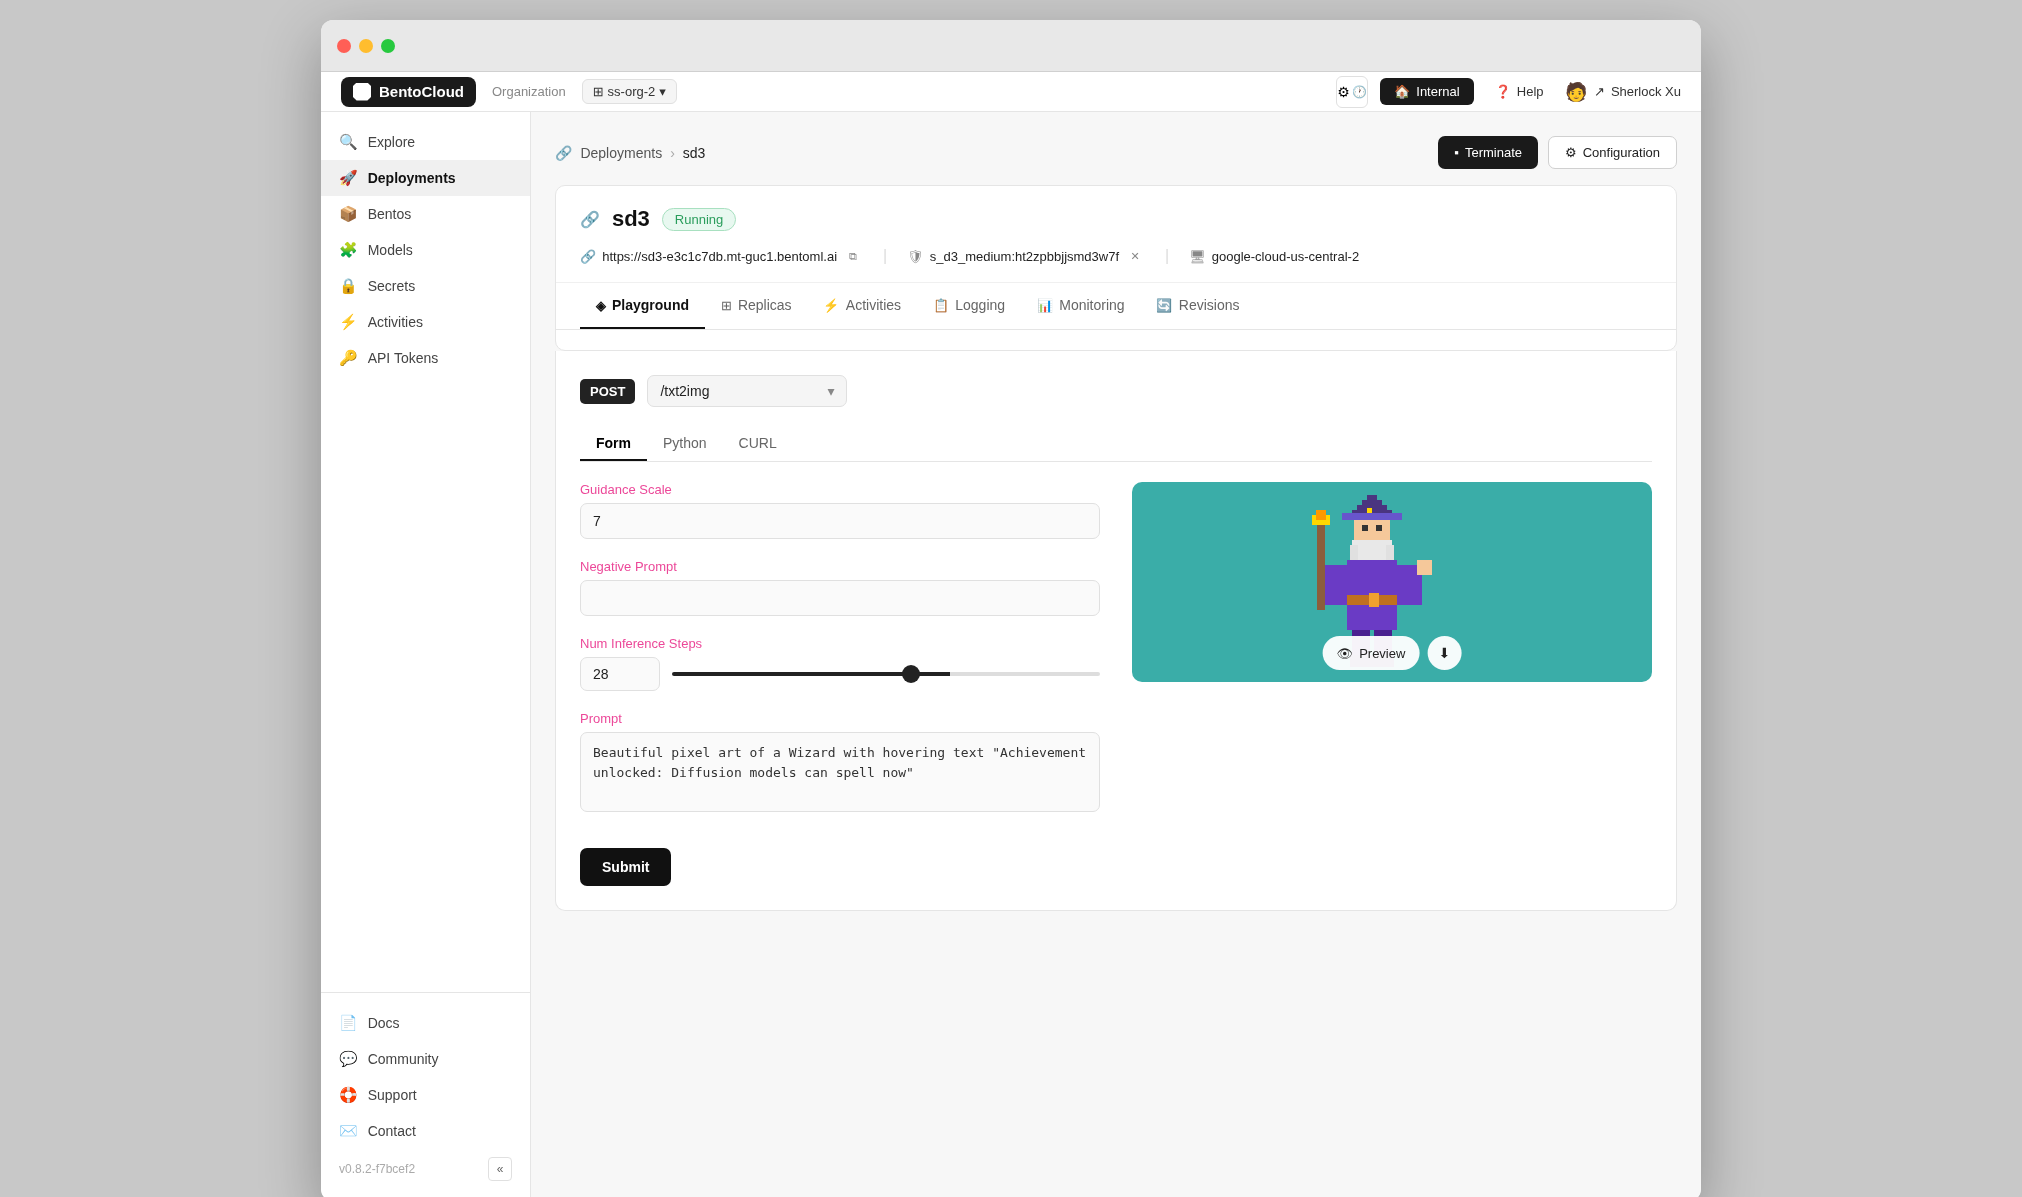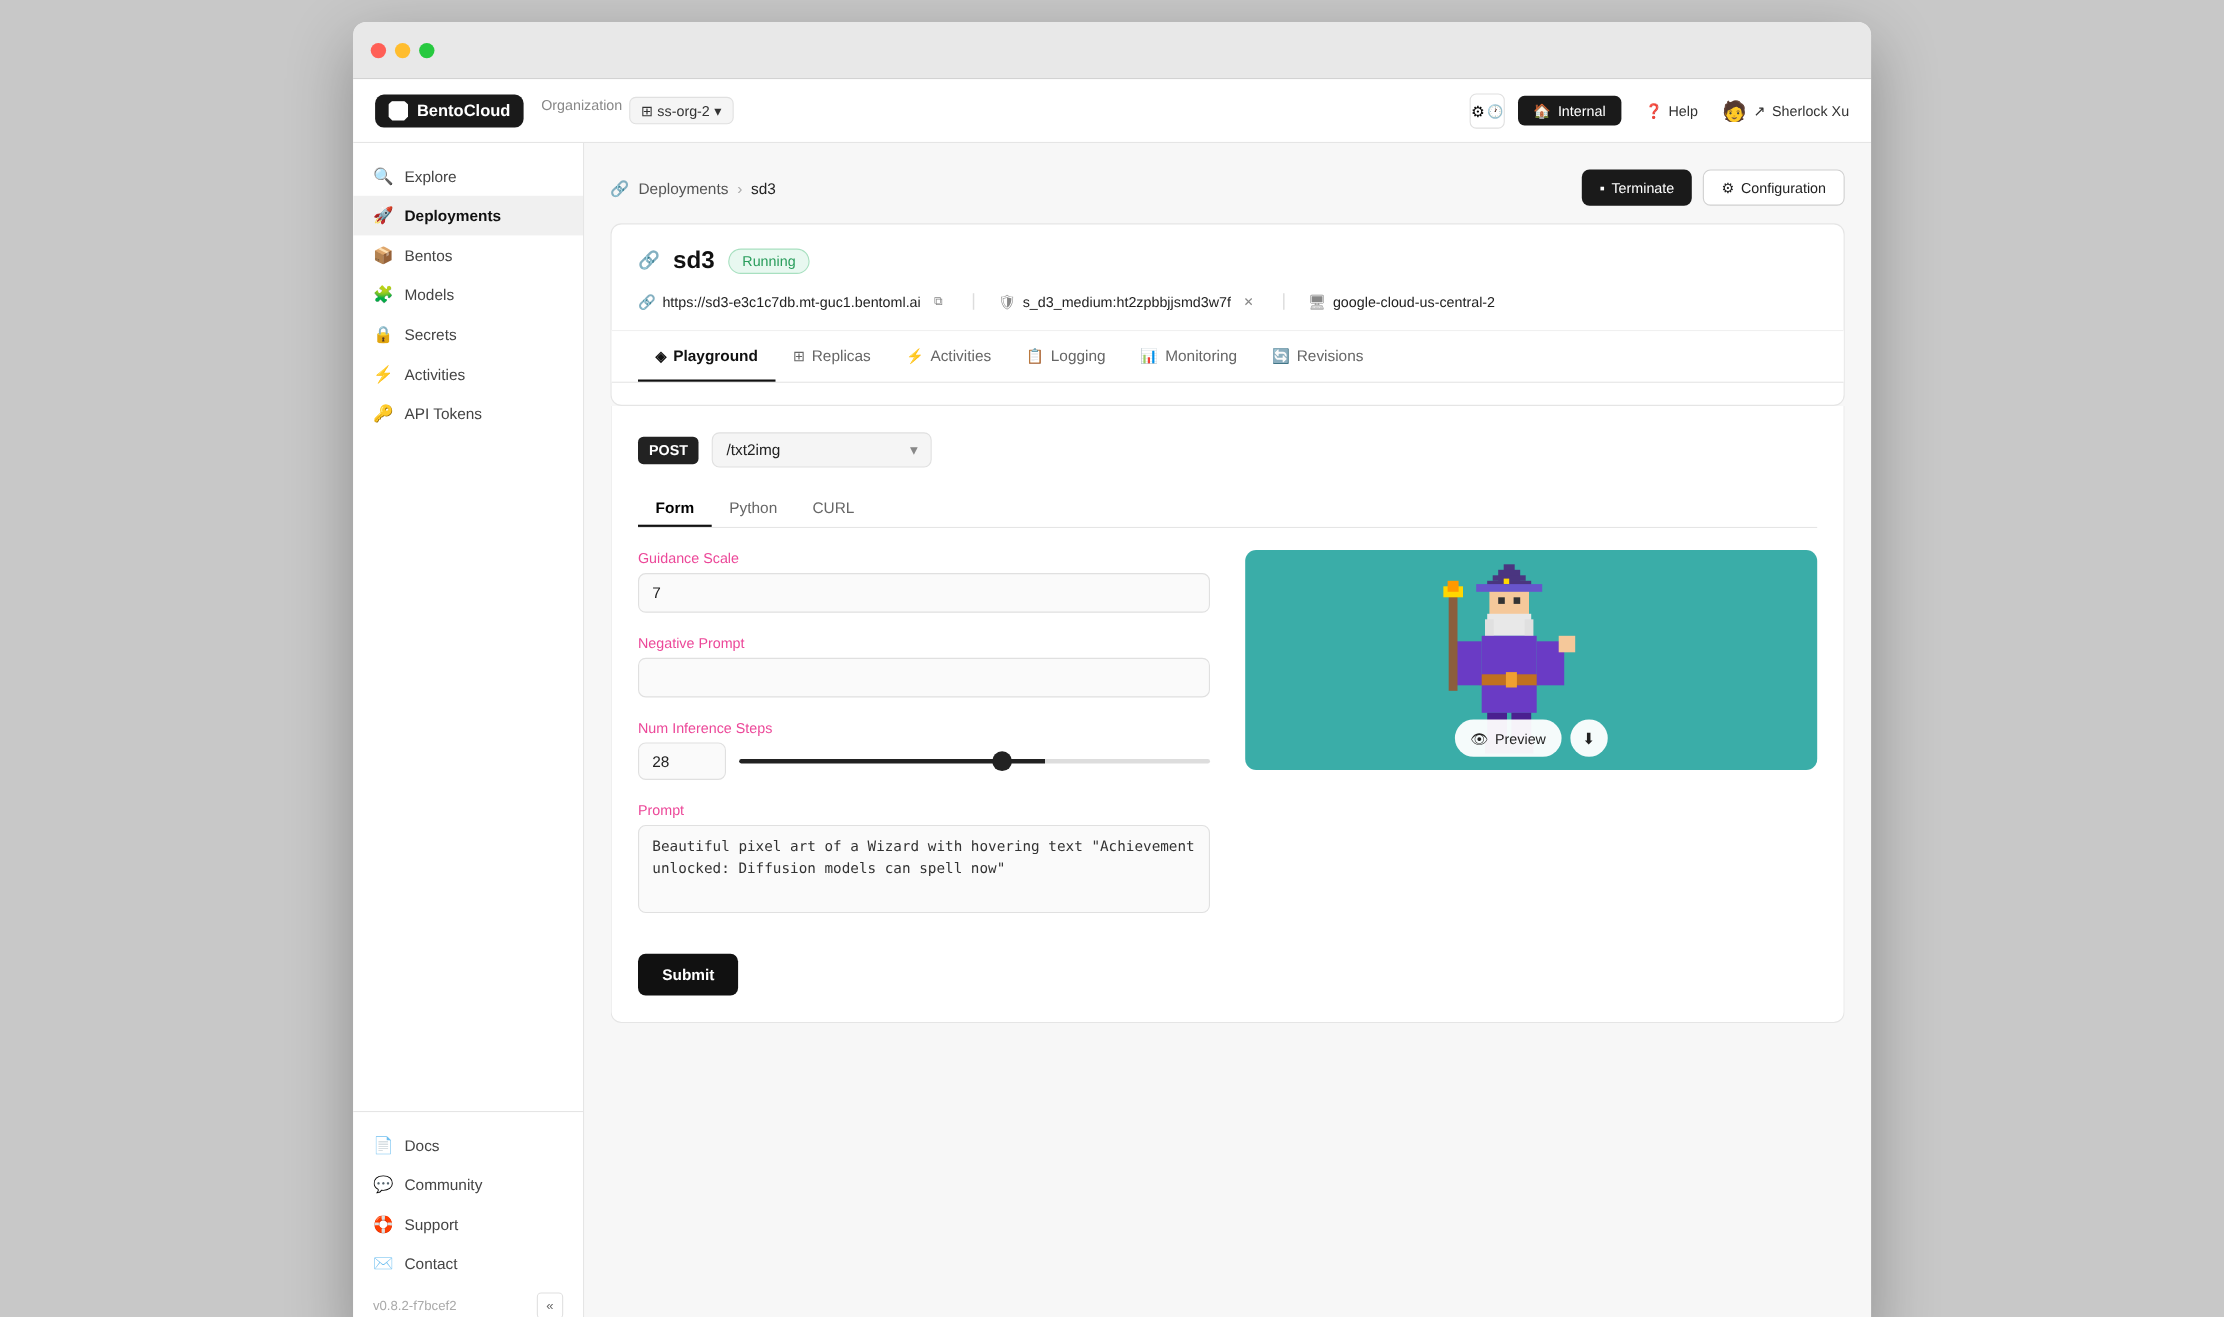--- a/index.html
+++ b/index.html
@@ -34,21 +34,21 @@
       display: inline-block;
     }
     .tl-red { background: #ff5f56; }
     .tl-yellow { background: #ffbd2e; }
     .tl-green { background: #27c93f; }
 
     
     .topbar {
       background: #fff;
       border-bottom: 1px solid #e5e5e5;
-      height: 58px;
+      height: 40px;
       display: flex;
       align-items: center;
       padding: 0 20px;
       gap: 16px;
     }
     .logo-area {
       display: flex;
       align-items: center;
       gap: 8px;
       background: #1a1a1a;
@@ -60,22 +60,22 @@
     }
     .logo-icon {
       width: 18px; height: 18px;
       background: #fff;
       clip-path: polygon(20% 0%, 80% 0%, 100% 20%, 100% 80%, 80% 100%, 20% 100%, 0% 80%, 0% 20%);
       display: inline-block;
     }
     .topbar-spacer { flex: 1; }
     .org-selector {
       display: flex;
-      align-items: flex-start;
-      gap: 6px;
+      align-items: center;
+      gap: 16px;
       font-size: 14px;
       color: #333;
     }
     .org-label { color: #888; font-size: 13px; }
     .org-dropdown {
       display: flex;
       align-items: center;
       gap: 4px;
       background: #f5f5f5;
       border: 1px solid #e0e0e0;

